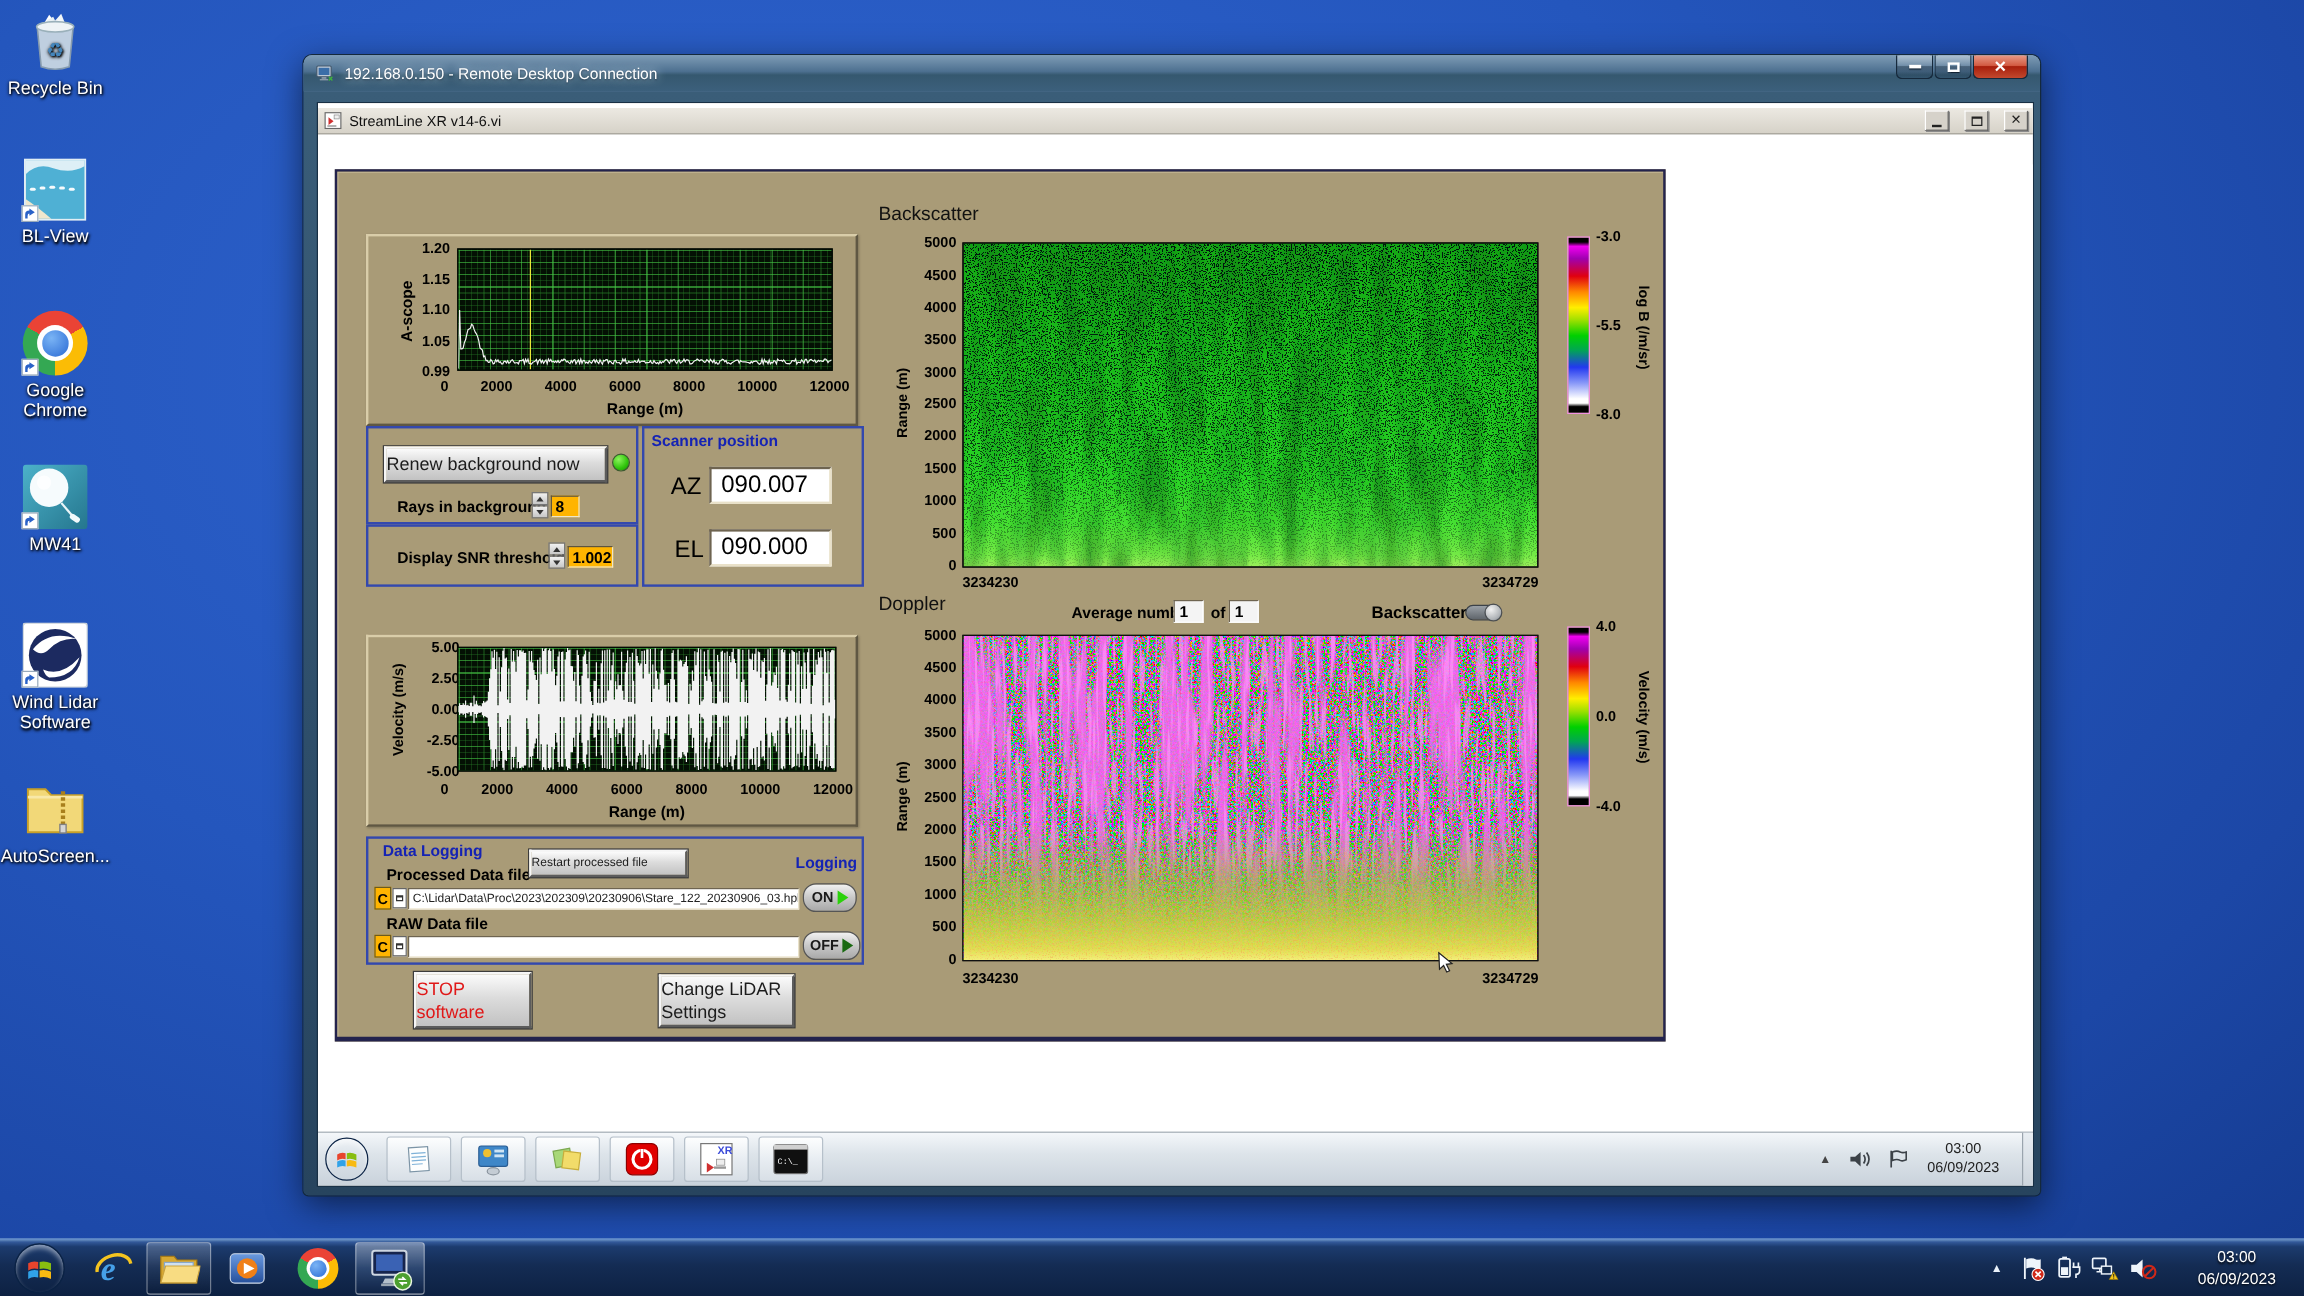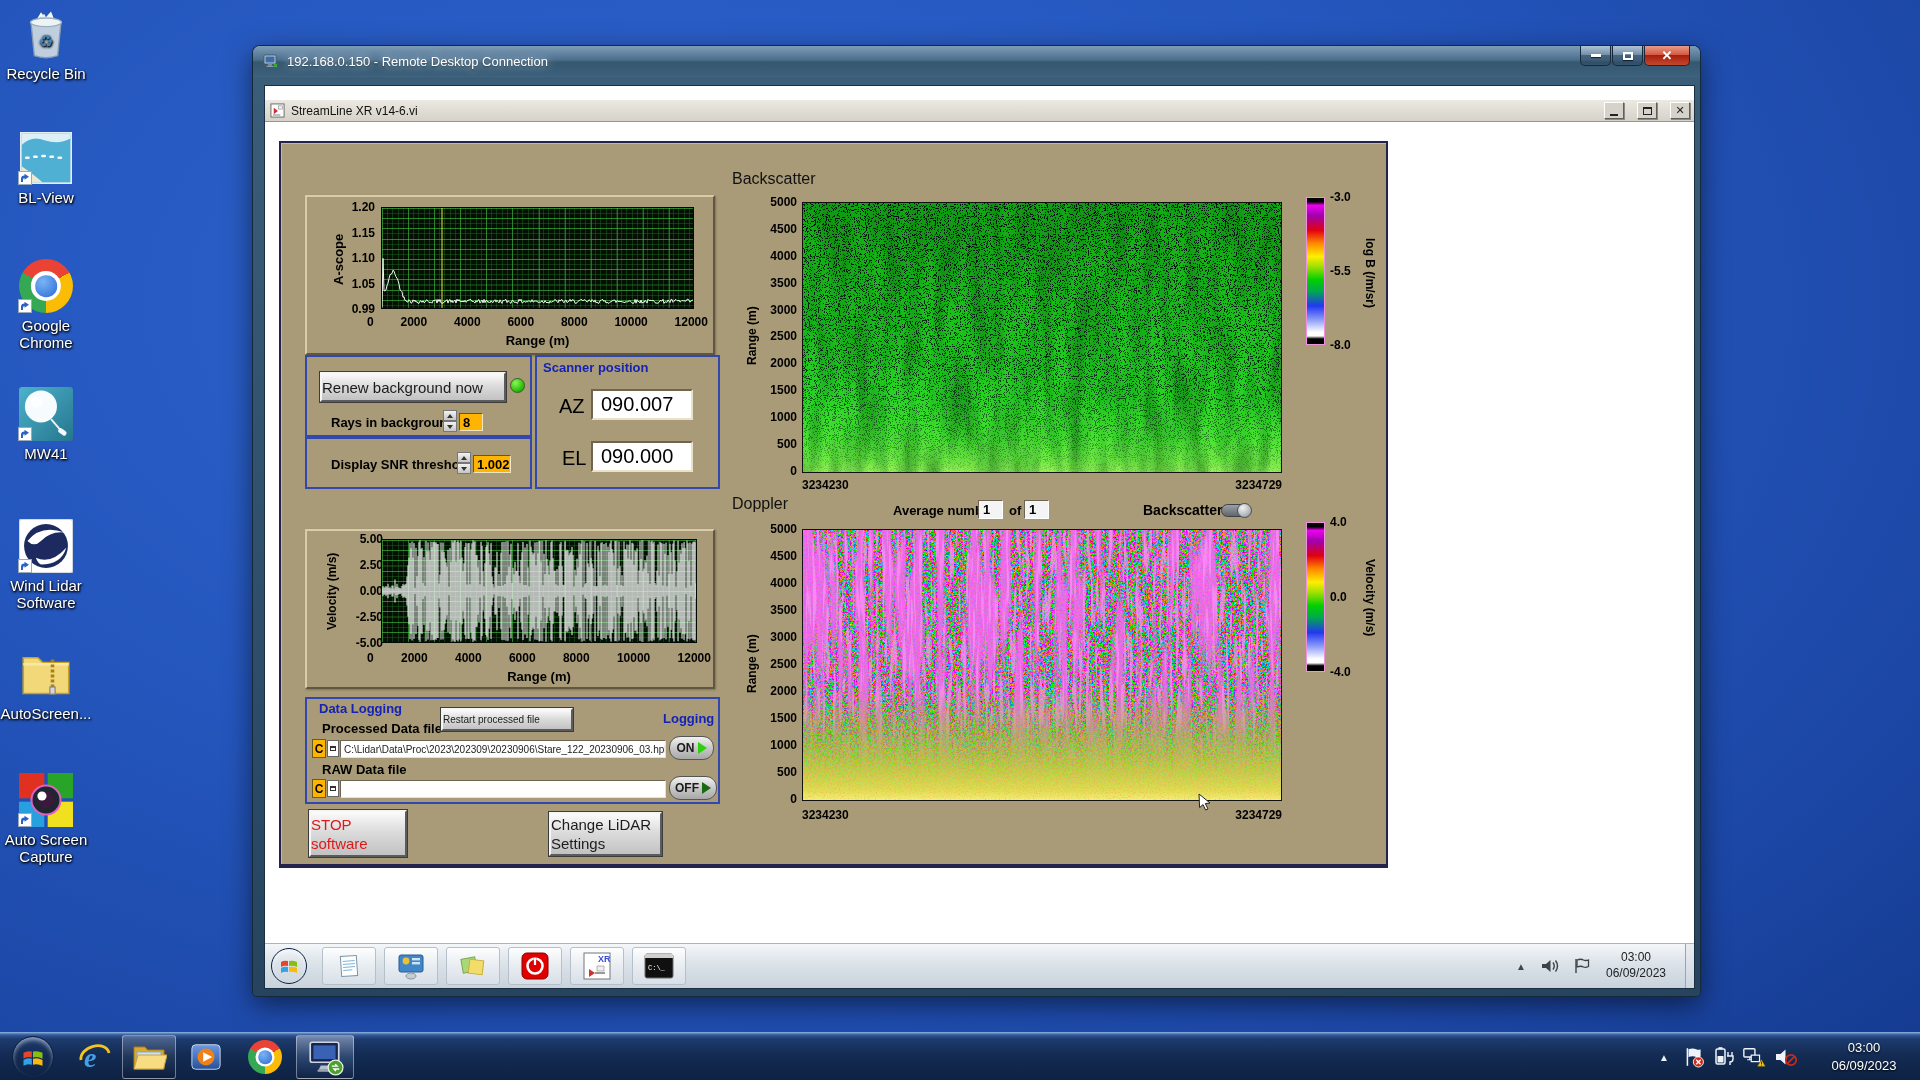--- a/index.html
+++ b/index.html
@@ -31,21 +31,21 @@
     background:linear-gradient(rgba(255,255,255,.38),rgba(255,255,255,.12) 45%,rgba(0,0,0,.22) 50%,rgba(40,70,100,.25));
     display:flex;align-items:center;justify-content:center;color:#fff;}
   .wbtn.min,.wbtn.max{width:31px;}
   .wbtn.close{width:46px;background:linear-gradient(#e89a86,#d35b43 45%,#a81f0c 50%,#c3482e);font-weight:bold;font-size:13px;}
   .glyph-min{width:10px;height:3px;background:#fff;box-shadow:0 1px 1px #123;}
   .glyph-max{width:10px;height:8px;border:2px solid #fff;box-shadow:0 1px 1px #123;}
   
   .remote-screen{position:absolute;left:12px;top:40px;width:1429px;height:902px;background:#d6d2ca;
     box-shadow:0 0 0 1px #182f44;}
   #vi-window{position:absolute;left:0;top:0;width:1429px;height:857px;background:#fff;}
-  .vi-titlebar{position:absolute;left:0;top:14px;right:0;height:22px;background:linear-gradient(#ece9e2,#d6d2c8);
+  .vi-titlebar{position:absolute;left:0;top:4px;right:0;height:22px;background:linear-gradient(#ece9e2,#d6d2c8);
     border-bottom:1px solid #9a968c;display:flex;align-items:center;font-size:12px;color:#111;text-align:center;}
   .vi-titlebar .vticon{margin-left:5px;display:flex;}
   .vi-titlebar .vttl{margin-left:6px;}
   .vibtns{position:absolute;right:4px;top:2px;display:flex;}
   .vibtn{width:20px;height:17px;margin-left:13px;background:#d6d2ca;
     border:1px solid;border-color:#fff #5f5f5f #5f5f5f #fff;box-shadow:1px 1px 0 #8a8a8a;
     display:flex;align-items:center;justify-content:center;font-size:11px;color:#222;line-height:1;}
   .g-min2{width:8px;height:2px;background:#222;margin-top:8px;}
   .g-max2{width:9px;height:8px;border:1px solid #222;border-top:2px solid #222;}
   
@@ -78,21 +78,21 @@
   .tickcol span{line-height:14px;height:14px;}
   .tickcol.alignl{align-items:flex-start;}
   .tickrow{position:absolute;display:flex;justify-content:space-between;font-size:12px;font-weight:bold;color:#000;}
   .vtext{position:absolute;writing-mode:vertical-rl;transform:rotate(180deg);
     font-size:13px;font-weight:bold;color:#000;text-align:center;}
   .vtextcw{position:absolute;writing-mode:vertical-rl;font-size:12px;font-weight:bold;color:#000;text-align:center;}
   .lvbtn{position:absolute;display:flex;flex-direction:column;align-items:flex-start;justify-content:center;
     background:linear-gradient(#fbfbfb,#dcdcdc 45%,#c2c2c2);
     border:2px solid;border-color:#f6f6f6 #5c5c5c #5c5c5c #f6f6f6;box-shadow:0 0 0 1px #3c3c3c;
     font-size:15px;color:#1c1c1c;text-align:center;line-height:19px;}
-  .lvbtn.red{color:#e01818;}
+  .lvbtn.red{color:#e01818;margin-left:36px;}
   .amber{position:absolute;background:#ffb400;border:1px solid;border-color:#5e5540 #efe6c8 #efe6c8 #5e5540;
     font-size:13px;font-weight:bold;color:#000;padding:1px 3px;}
   .wfield{position:absolute;background:#fff;border:2px solid;border-color:#6e6450 #e9e1c9 #e9e1c9 #6e6450;
     font-size:20px;color:#000;display:flex;align-items:center;padding-left:8px;}
   .sfield{position:absolute;background:#f4f4f4;border:1px solid;border-color:#6e6450 #fff #fff #6e6450;
     font-size:13px;font-weight:bold;color:#000;padding-left:4px;display:flex;align-items:center;}
   .spin{position:absolute;width:14px;height:22px;display:flex;flex-direction:column;}
   .spin div{flex:1;background:linear-gradient(#f2f2f2,#c6c6c6);border:1px solid #777;
     display:flex;align-items:center;justify-content:center;}
   .spin .tri-u{width:0;height:0;border-left:3px solid transparent;border-right:3px solid transparent;border-bottom:4px solid #333;}
@@ -248,39 +248,20 @@
         <svg width="52" height="52" viewBox="0 0 32 32">
       <path d="M2 6 h9 l3 3 h16 v19 h-28 z" fill="#f2d878" stroke="#c8a028"></path>
       <path d="M2 10 h28" stroke="#f8e8a8" stroke-width="1.4"></path>
       <line x1="20" y1="7" x2="20" y2="27" stroke="#a87f1c" stroke-width="2.2" stroke-dasharray="1.8 1.3"></line>
       <rect x="18.4" y="24" width="3.2" height="4.4" fill="#d6d6d6" stroke="#808080" stroke-width="0.7"></rect>
         </svg>
       </div>
     <div class="lbl">AutoScreen...</div>
   </div>
 
-  <div class="dicon" style="top:772px">
-    <div class="ig">
-        <svg width="54" height="54" viewBox="0 0 32 32">
-      <rect width="15" height="15" fill="#e03020"></rect>
-          <rect x="17" width="15" height="15" fill="#28a428"></rect>
-      <rect y="17" width="15" height="15" fill="#28a0e0"></rect>
-          <rect x="17" y="17" width="15" height="15" fill="#f0e020"></rect>
-      <circle cx="16" cy="16" r="8.6" fill="#1e2630" stroke="#e060c0" stroke-width="1.2"></circle>
-      <circle cx="16" cy="16" r="5" fill="#3a1a3a"></circle>
-          <circle cx="13.6" cy="13.6" r="2.7" fill="#fff"></circle>
-        </svg>
-      <div class="sc">
-          <svg width="10" height="10" viewBox="0 0 10 10">
-            <path d="M1 9 L1 5.5 Q1 2.5 4.5 2.5 L4.5 0.8 L9 3.8 L4.5 6.8 L4.5 5 Q3 5 3 7 L3 9 Z" fill="#2a62c8"></path>
-          </svg>
-        </div>
-      </div>
-    <div class="lbl">Auto Screen Capture</div>
-  </div>
 
   <div id="rdp-window">
     <div class="rdp-titlebar">
       <span class="rdp-ticon">
           <svg width="16" height="16" viewBox="0 0 16 16">
             <rect x="1" y="2" width="12" height="9" rx="1" fill="#bcc9d6" stroke="#44586c"></rect>
             <rect x="2.5" y="3.5" width="9" height="6" fill="#3a6ea8"></rect>
             <rect x="5" y="11.2" width="4" height="1.5" fill="#8a9aa8"></rect>
             <rect x="3.5" y="12.8" width="7" height="1.2" fill="#8a9aa8"></rect>
             <path d="M11 11 l3 3 M14 11 l-3 3" stroke="#3fae3f" stroke-width="1.2"></path>

